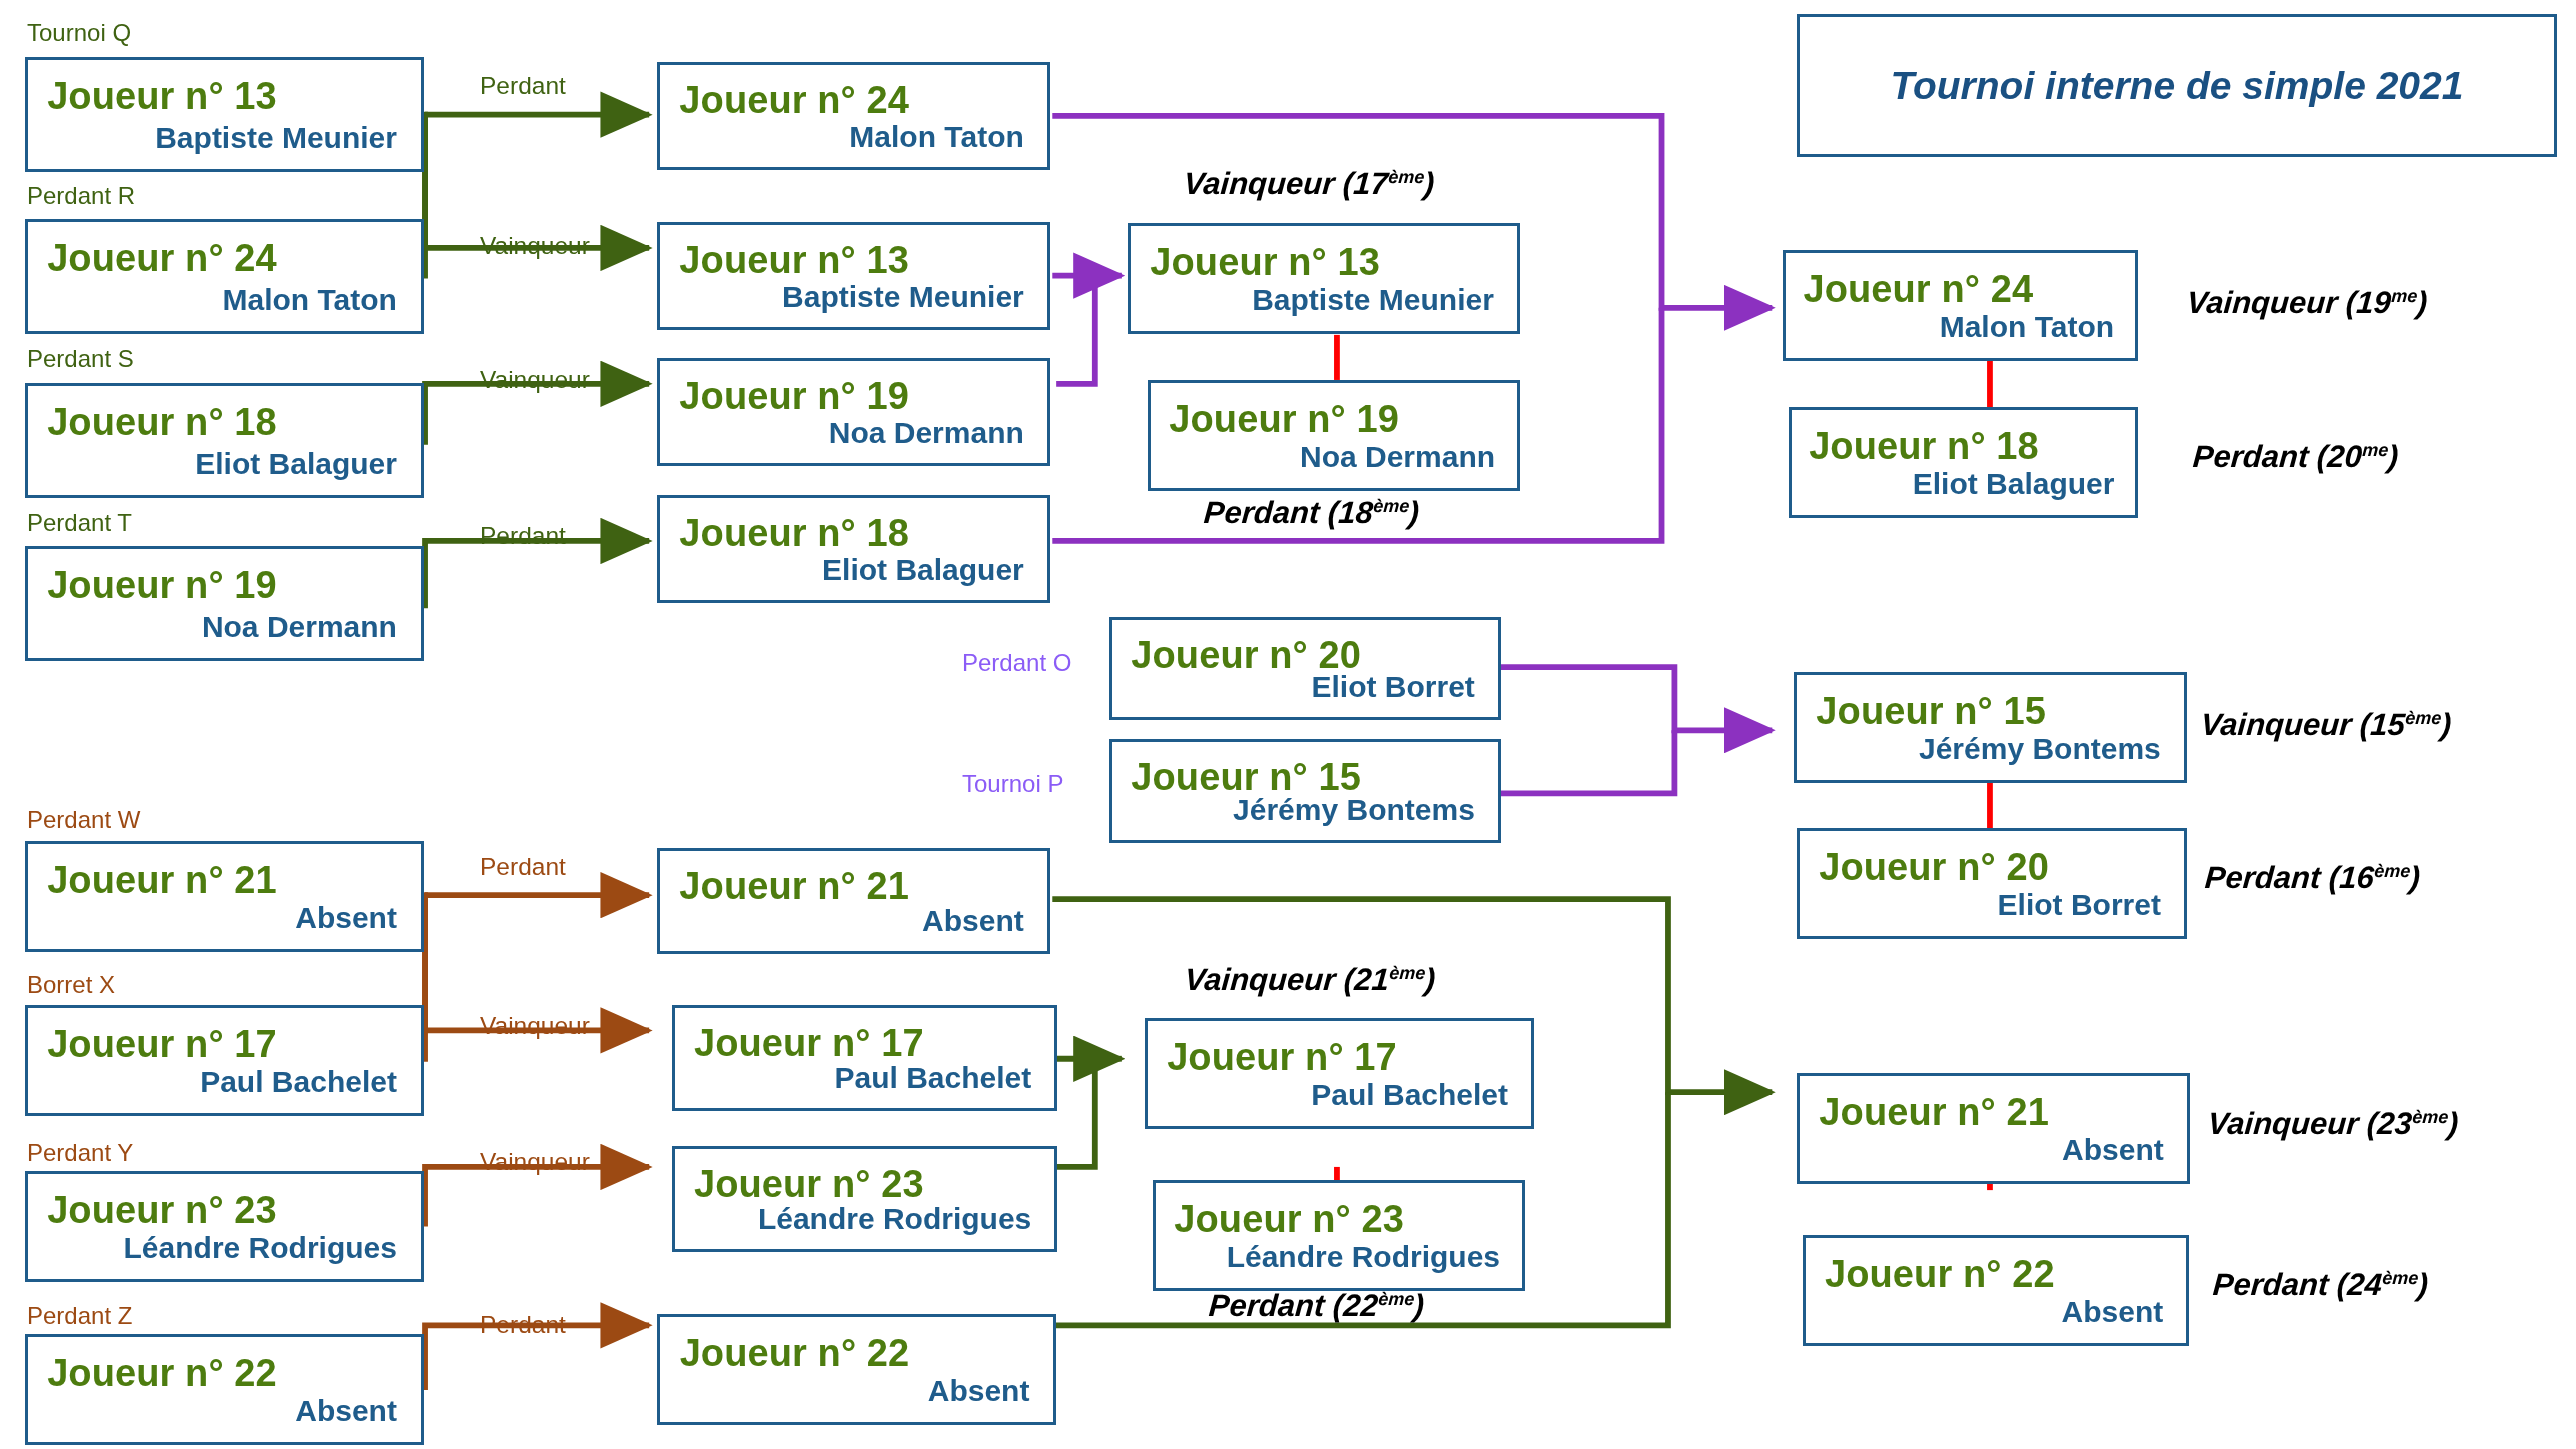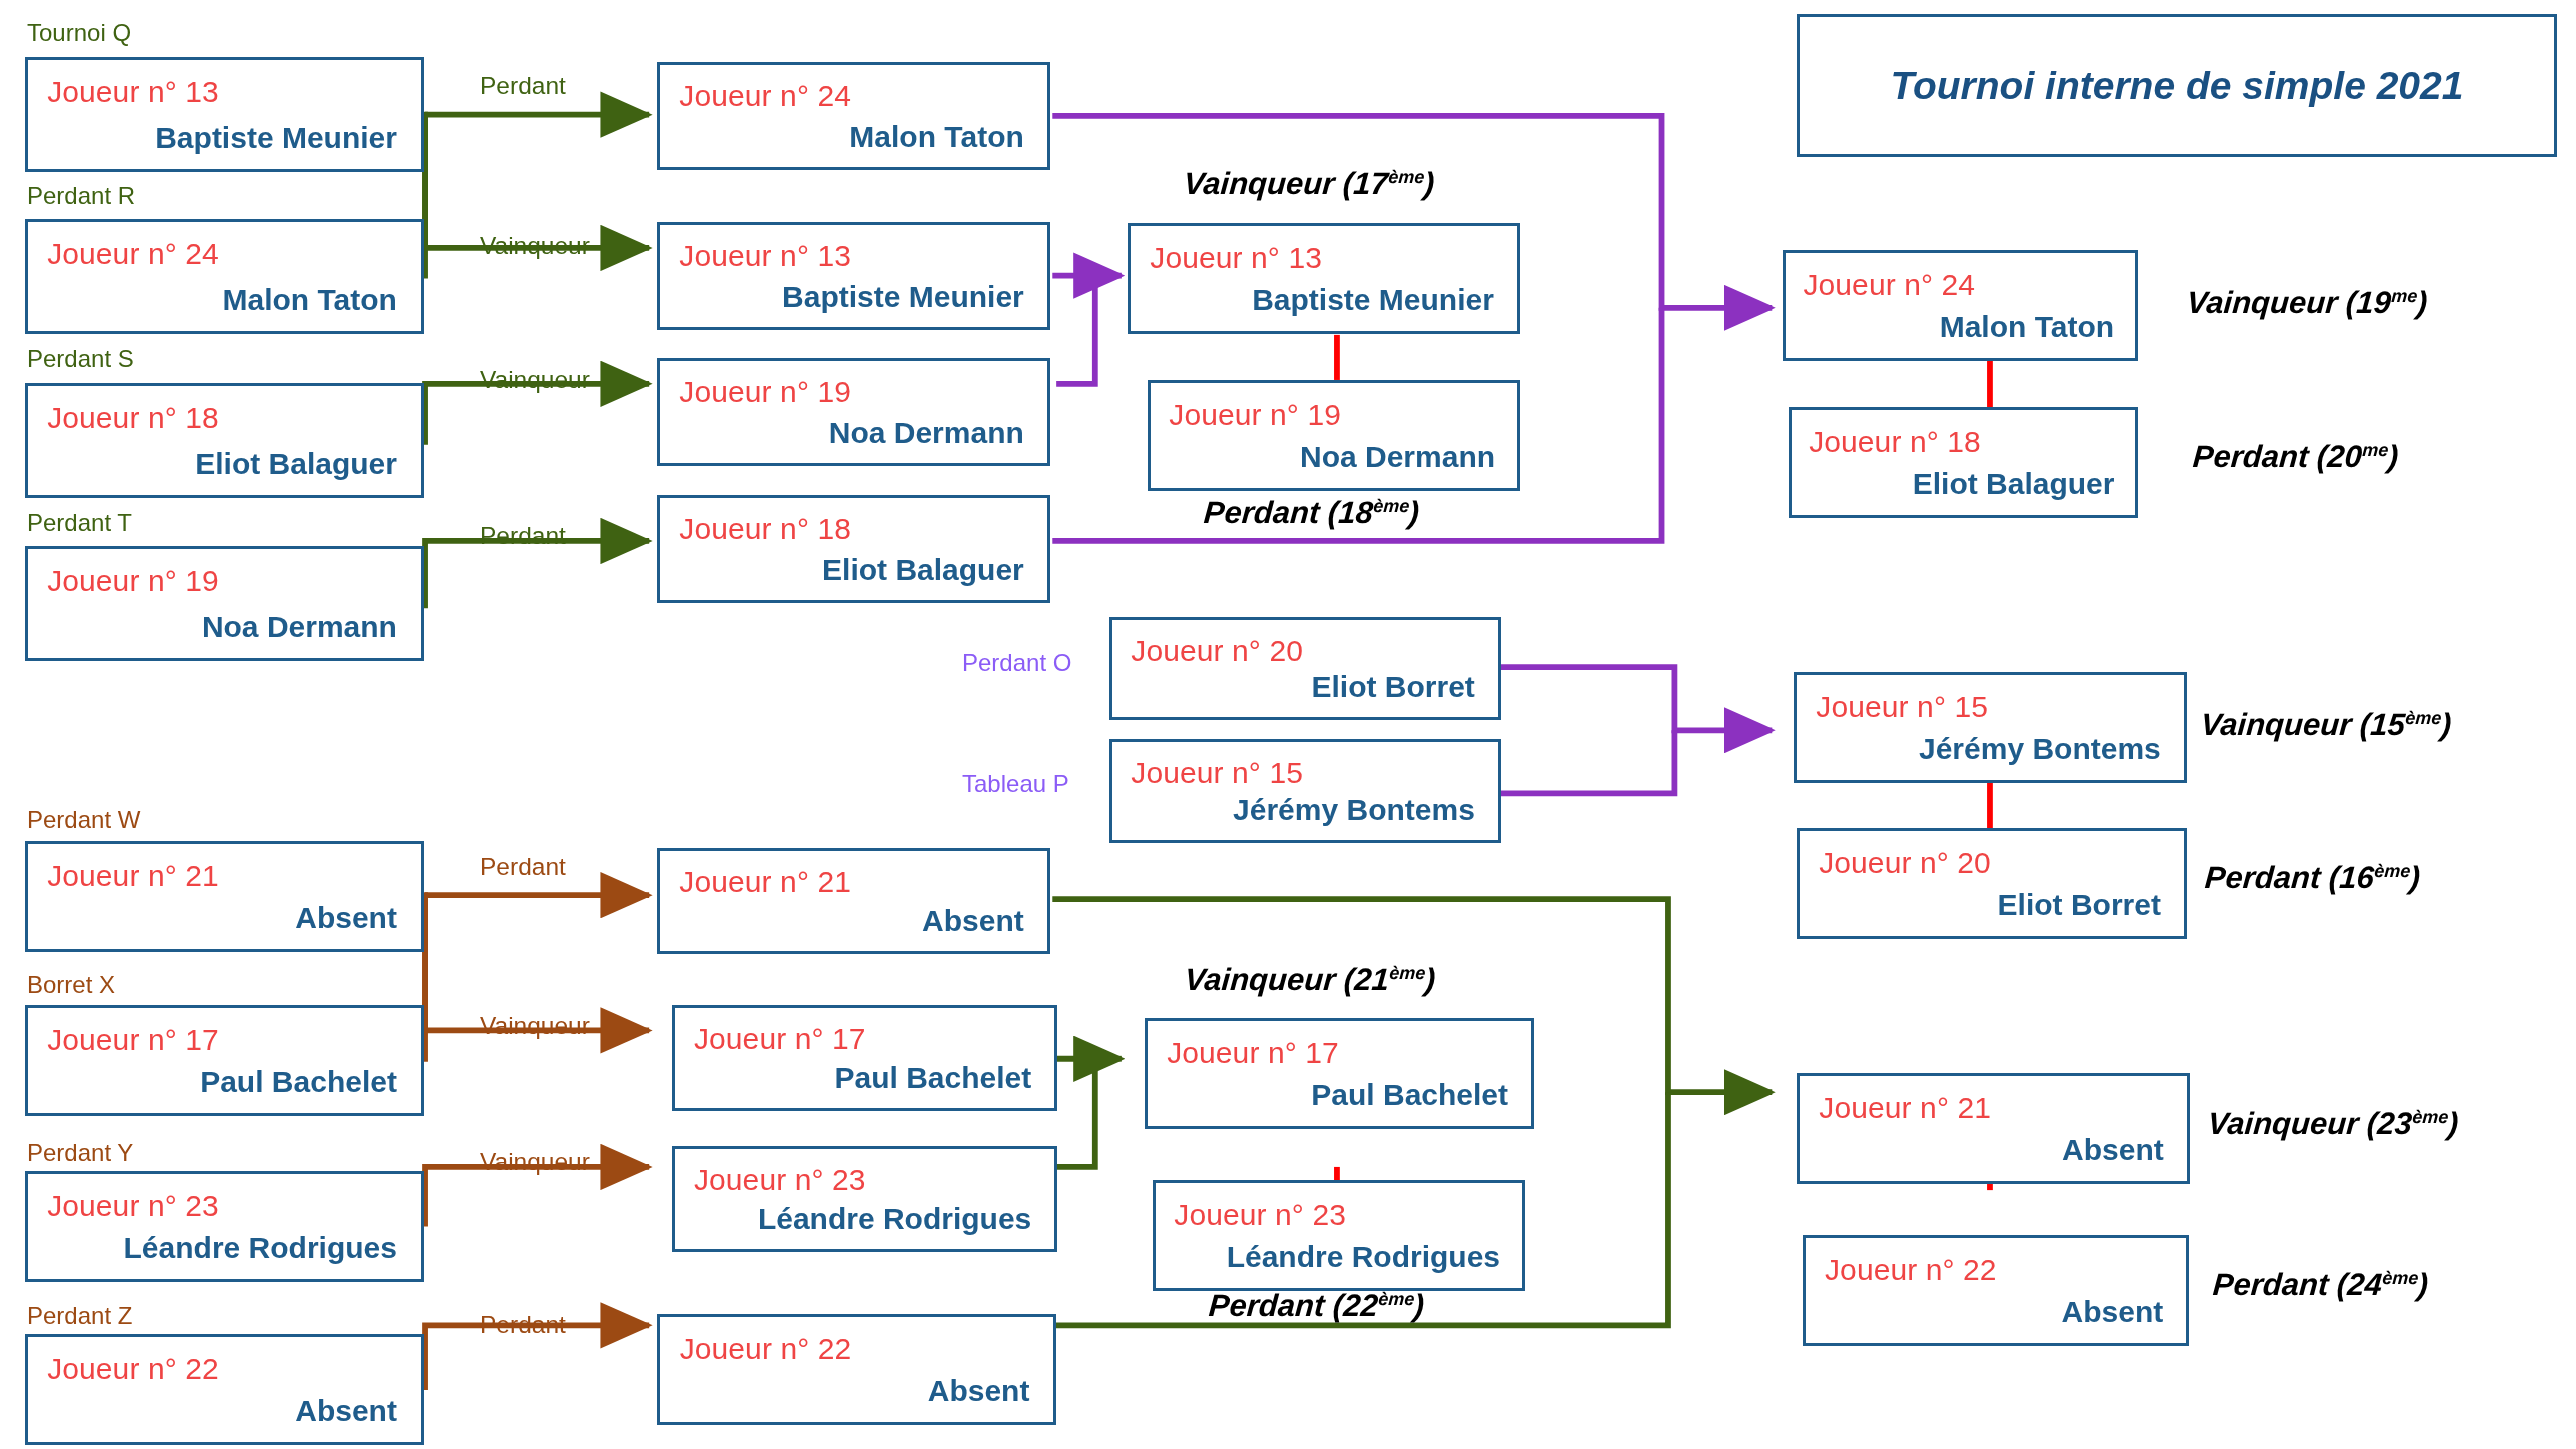--- a/index.html
+++ b/index.html
@@ -1,21 +1,21 @@
 <!DOCTYPE html>
 <html style="font-size:10.3px"><head>
 <meta charset="utf-8">
 <style>
   html,body{margin:0;padding:0;background:#ffffff;}
   body{font-family:"Liberation Sans",sans-serif;}
   #stage{position:relative;width:2576px;height:1449px;background:#fff;overflow:hidden;}
 
   
   .pbox{position:absolute;box-sizing:border-box;border:3.2px solid #1f5c8b;background:#fff;}
-  .pbox .pnum{position:absolute;left:5%;top:14%;font-size:30px;font-weight:normal;color:#ef4444;
+  .pbox .pnum{position:absolute;left:5%;top:14%;font-size:38px;font-weight:bold;color:#4d7c0f;
               letter-spacing:0.1px;white-space:nowrap;}
   .pbox .pname{position:absolute;right:6%;bottom:13%;font-size:30px;font-weight:bold;color:#1f5c8b;
                white-space:nowrap;}
 
   
   .srclabel{position:absolute;font-size:24px;white-space:nowrap;}
   .src-green{color:#3f6212;}
   .src-purple{color:#8b5cf6;}
   .src-brown{color:#9c4a13;}
 
@@ -172,21 +172,21 @@
   <div class="rank" style="left:2193px;top:439px;">
     <span>Perdant</span> (<span>20</span><sup>me</sup>)
   </div>
 
   <div class="srclabel src-purple" style="left:962px;top:649px;">Perdant O</div>
   <div class="pbox" style="left:1109px;top:617px;width:392px;height:103px;">
     <span class="pnum">Joueur n° 20</span>
     <span class="pname">Eliot Borret</span>
   </div>
 
-  <div class="srclabel src-purple" style="left:962px;top:770px;">Tableau P</div>
+  <div class="srclabel src-purple" style="left:962px;top:770px;">Tournoi P</div>
   <div class="pbox" style="left:1109px;top:739px;width:392px;height:104px;">
     <span class="pnum">Joueur n° 15</span>
     <span class="pname">Jérémy Bontems</span>
   </div>
 
   <div class="pbox" style="left:1794px;top:672px;width:393px;height:111px;">
     <span class="pnum">Joueur n° 15</span>
     <span class="pname">Jérémy Bontems</span>
   </div>
   <div class="rank" style="left:2201px;top:707px;">

